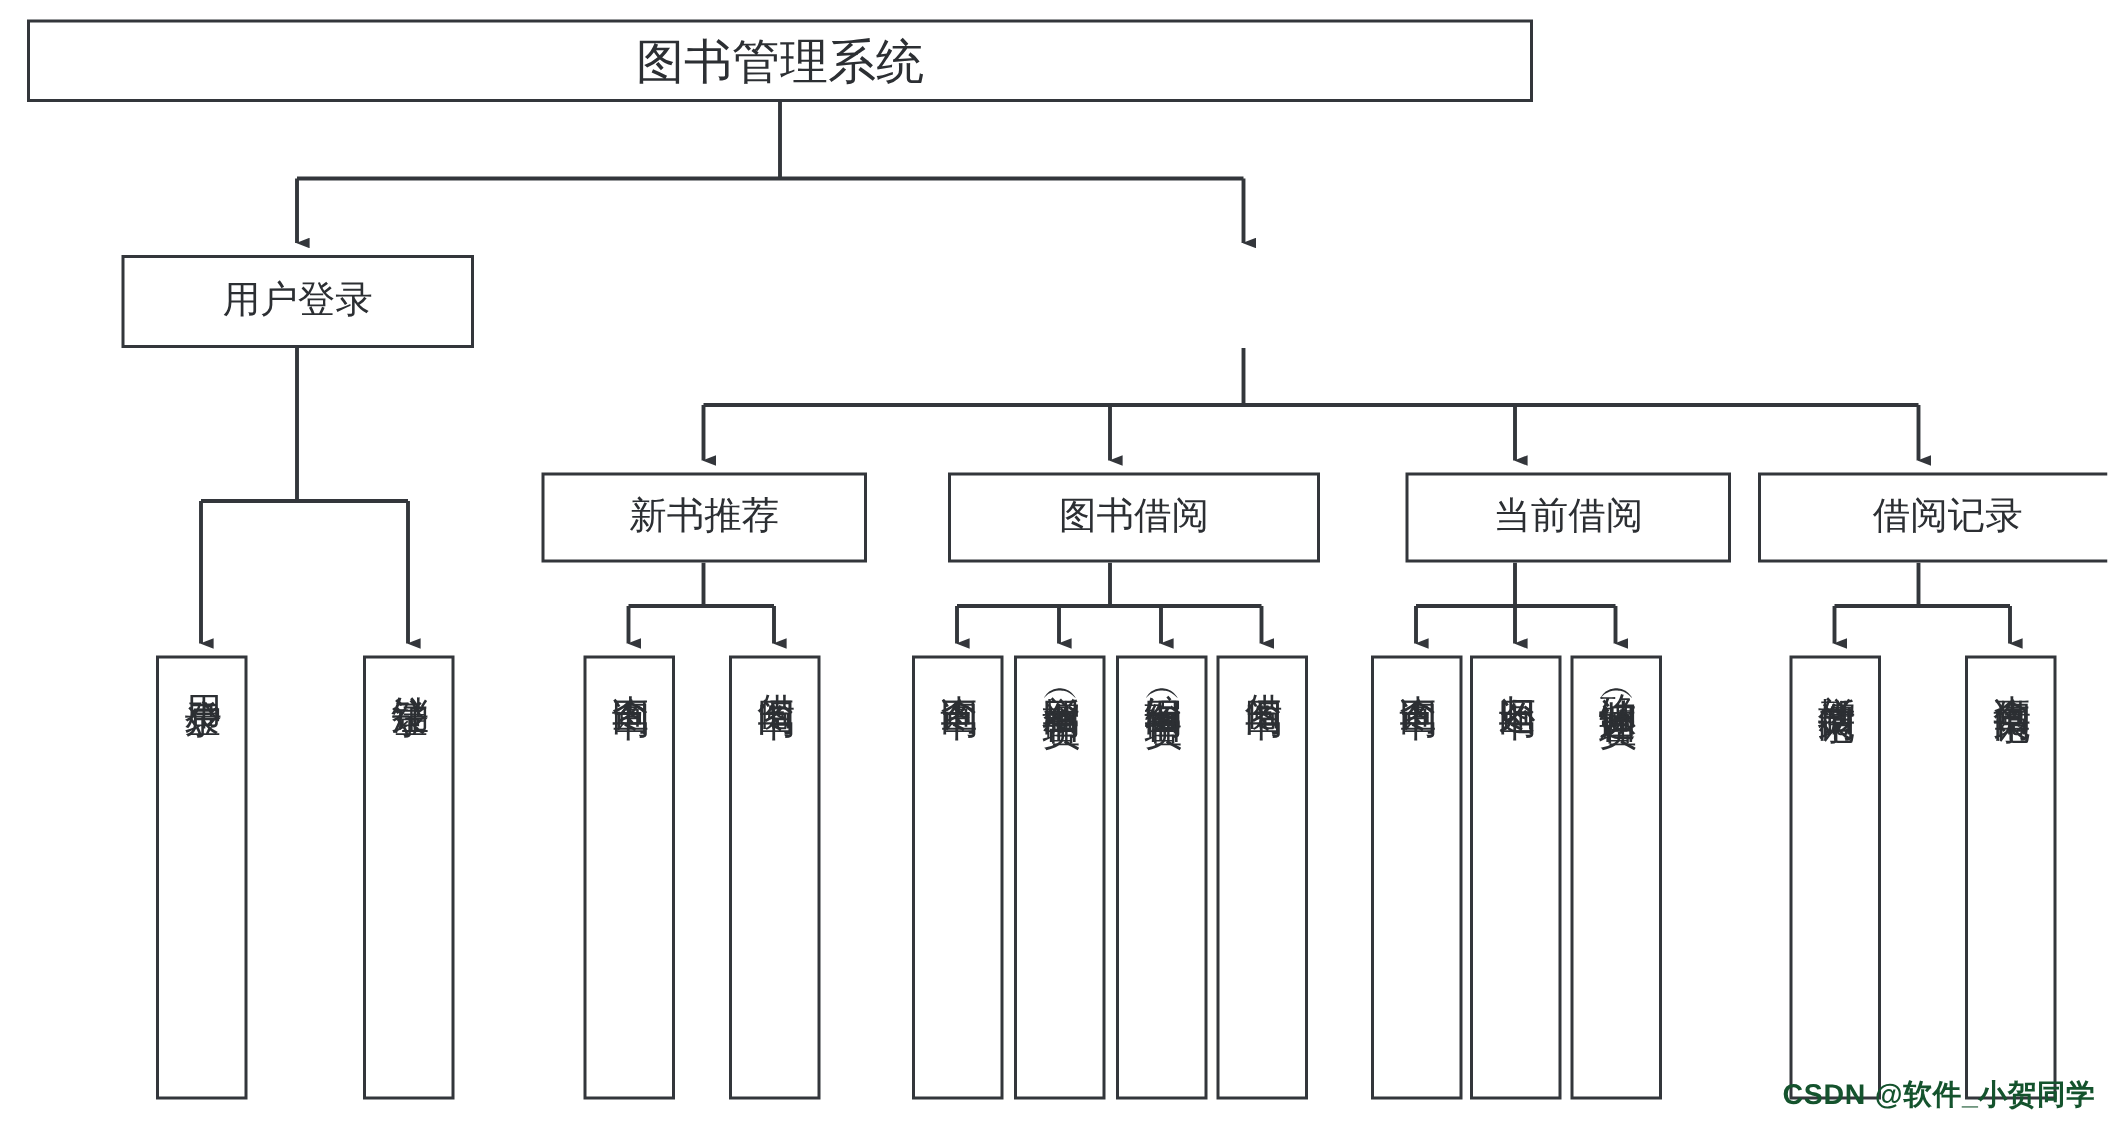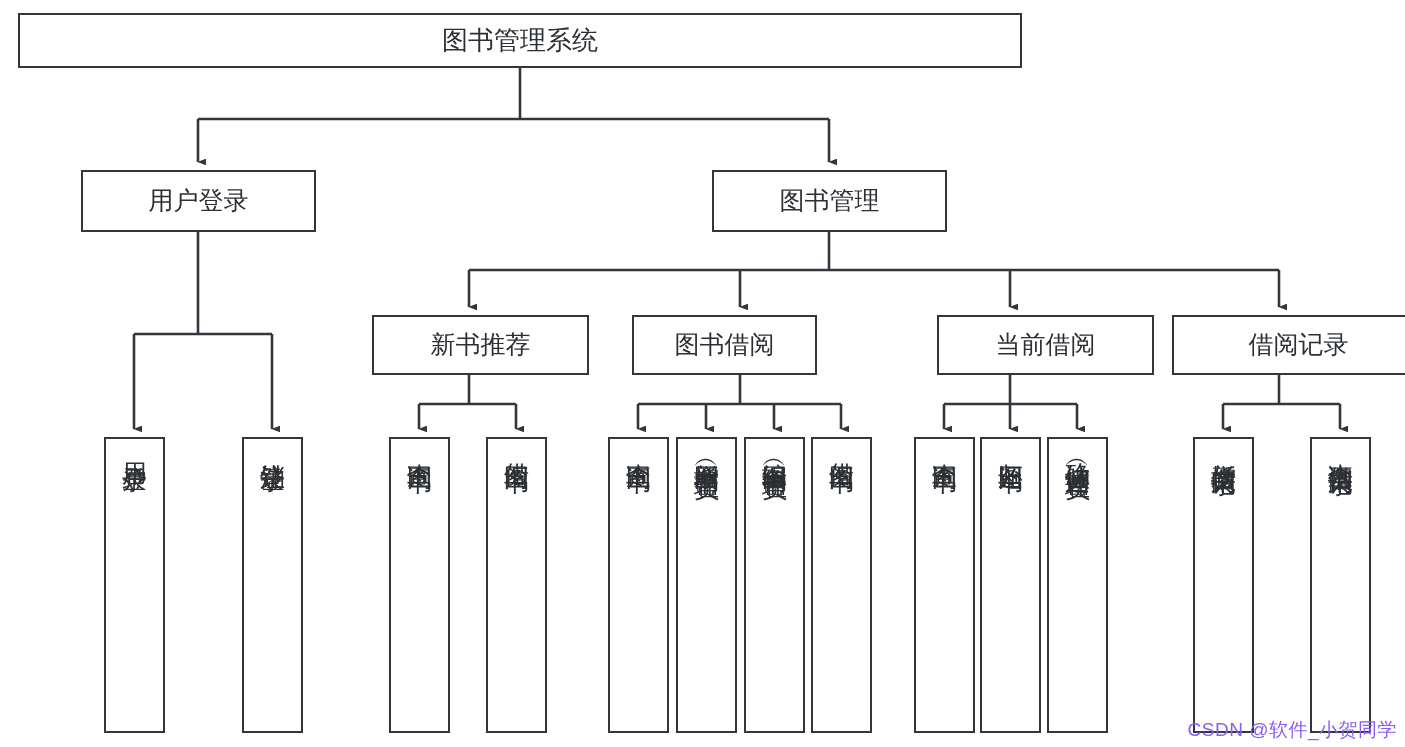--- a/index.html
+++ b/index.html
@@ -35,44 +35,45 @@
   .node-label {
     color: #2c2f33;
     text-align: center;
     line-height: 1.25;
     white-space: nowrap;
   }
   .node-horizontal .node-label {
     font-size: 25px;
   }
   .root-box .node-label {
-    font-size: 26px;
+    font-size: 32px;
   }
   .node-vertical {
     align-items: flex-start;
     justify-content: center;
     padding-top: 4px;
   }
   .node-vertical .node-label {
     writing-mode: vertical-rl;
     text-orientation: upright;
     font-size: 25px;
     letter-spacing: 2px;
     line-height: 1;
     white-space: nowrap;
   }
   .watermark {
     position: absolute;
     right: 8px;
     bottom: 4px;
     font-size: 19px;
-    color: #8b5cf6;
+    color: #14532d;
     letter-spacing: 0.5px;
     white-space: nowrap;
     user-select: none;
+    font-weight: bold;
   }
 </style>
 </head>
 <body>
 
 <div id="canvas">
 
   <svg id="diagram-svg" viewBox="0 0 1405 747" xmlns="http://www.w3.org/2000/svg">
     <defs>
       <marker id="arrowhead" markerWidth="7" markerHeight="9" refX="3.5" refY="8.4" orient="auto" markerUnits="userSpaceOnUse">
@@ -126,28 +127,25 @@
     </g>
   </svg>
 
   <div class="node-box node-horizontal root-box" style="left:18px; top:13px; width:1004px; height:55px;">
     <span class="node-label">图书管理系统</span>
   </div>
 
   <div class="node-box node-horizontal" style="left:81px; top:170px; width:235px; height:62px;">
     <span class="node-label">用户登录</span>
   </div>
-  <div class="node-box node-horizontal" style="left:712px; top:170px; width:235px; height:62px;">
-    <span class="node-label">图书管理</span>
-  </div>
 
-  <div class="node-box node-horizontal" style="left:361px; top:315px; width:217px; height:60px;margin-left:11px;">
+  <div class="node-box node-horizontal" style="left:361px; top:315px; width:217px; height:60px;">
     <span class="node-label">新书推荐</span>
   </div>
-  <div class="node-box node-horizontal" style="left:632px; top:315px; width:185px; height:60px;">
+  <div class="node-box node-horizontal" style="left:632px; top:315px; width:248px; height:60px;">
     <span class="node-label">图书借阅</span>
   </div>
   <div class="node-box node-horizontal" style="left:937px; top:315px; width:217px; height:60px;">
     <span class="node-label">当前借阅</span>
   </div>
   <div class="node-box node-horizontal" style="left:1172px; top:315px; width:253px; height:60px;">
     <span class="node-label">借阅记录</span>
   </div>
 
   <div class="node-box node-vertical" style="left:104px; top:437px; width:61px; height:296px;">

